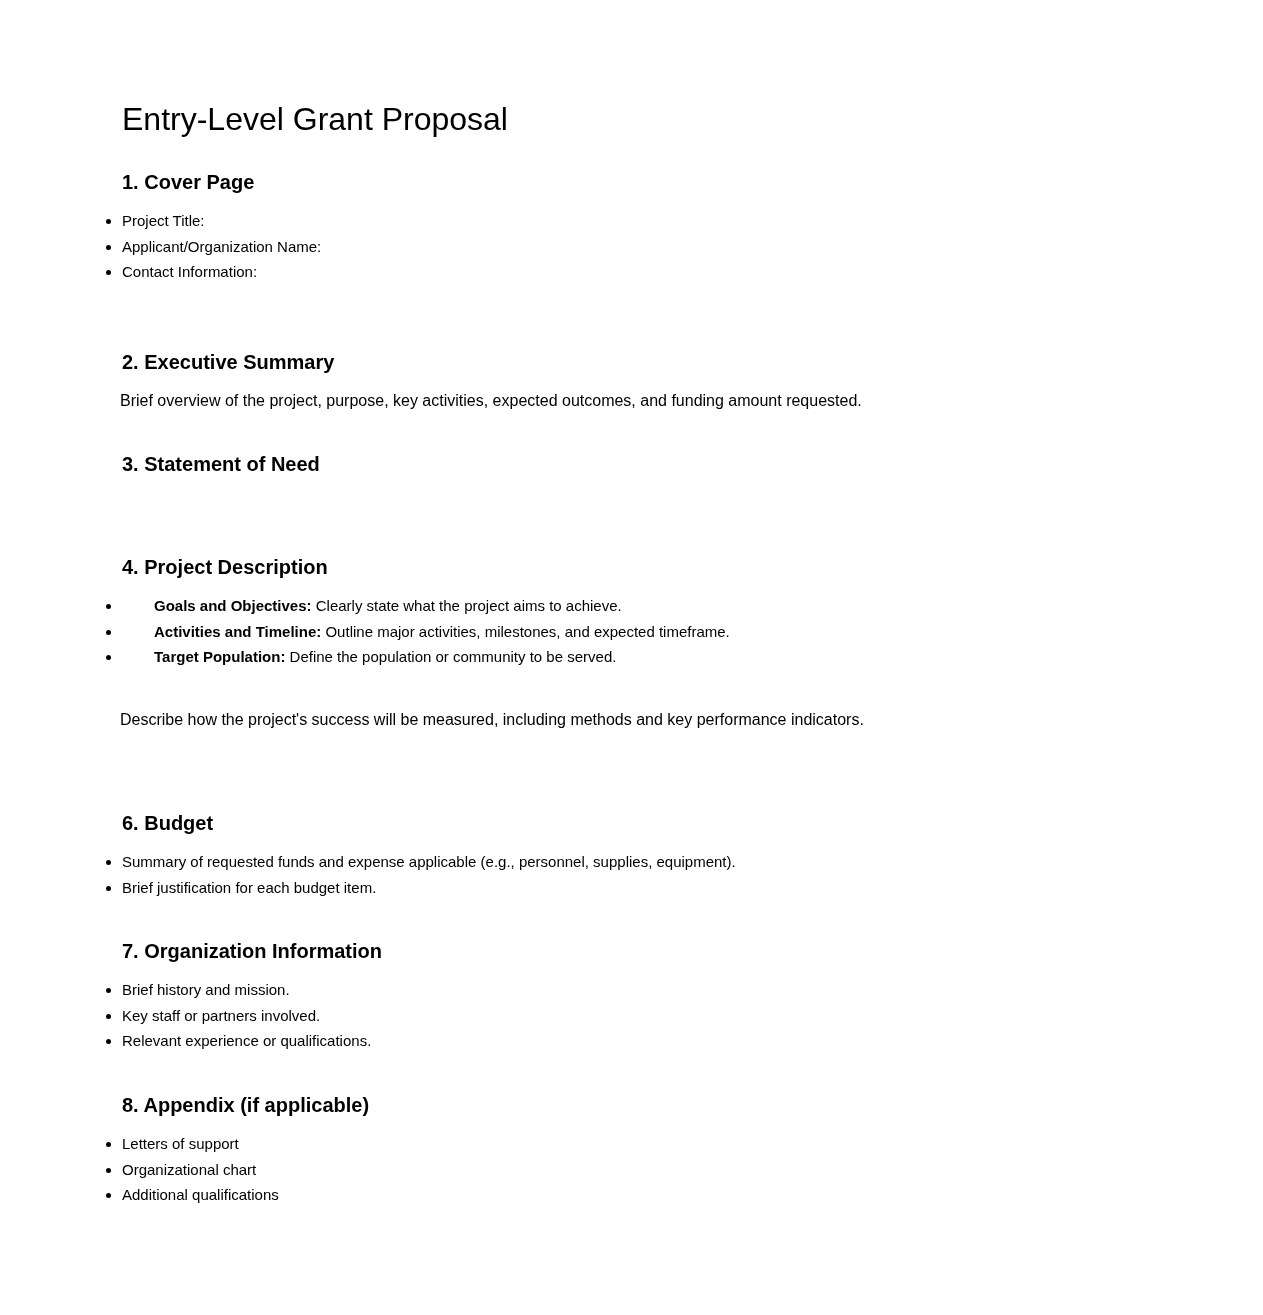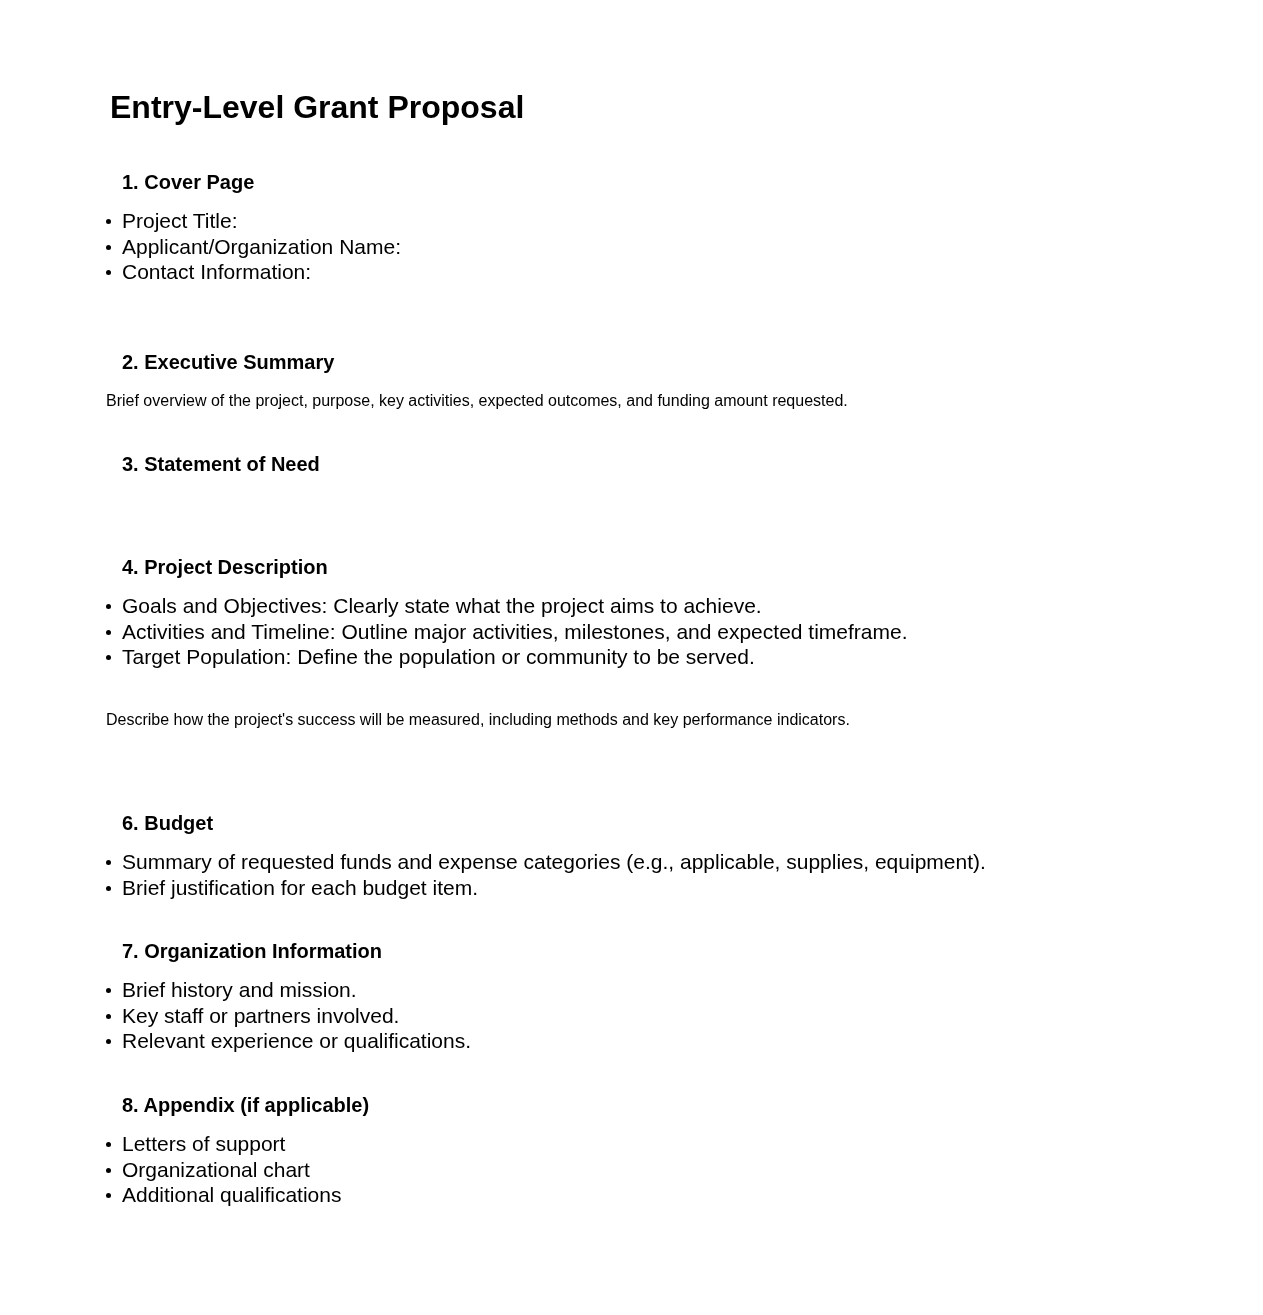--- a/index.html
+++ b/index.html
@@ -2,42 +2,42 @@
 <html><head>
 <meta charset="utf-8">
 <style>
   html, body { margin: 0; padding: 0; background: #ffffff; }
   body {
     width: 1263px; height: 1315px; overflow: hidden;
     font-family: "Liberation Sans", sans-serif; color: #000;
   }
   .page { position: absolute; left: 106px; top: 0; width: 1100px; }
   h1 {
-    position: absolute; top: 84px; left: 0; margin: 4px;
-    font-size: 32px; font-weight: bold; line-height: 38px; white-space: nowrap;
+    position: absolute; top: 84px; left: 0; margin: 16px;
+    font-size: 32px; font-weight: normal; line-height: 38px; white-space: nowrap;
   }
   .section { position: absolute; left: 0; width: 1100px; }
   h2 {
     margin: 16px; font-size: 20px; font-weight: bold; line-height: 24px; white-space: nowrap;
   }
   p {
-    margin: 0; margin-top: 17px; font-size: 16px; line-height: 20px; white-space: nowrap;
+    margin: 14px; margin-top: 17px; font-size: 16px; line-height: 20px; white-space: nowrap;
   }
   ul {
     margin: 0; margin-top: 17px; padding: 0; list-style: none;
   }
   li {
-    position: relative; padding-left: 16px; font-size: 21px; line-height: 20px;
+    position: relative; padding-left: 16px; font-size: 15px; line-height: 20px;
     margin-bottom: 5.5px; white-space: nowrap;
   }
   li .bullet {
     position: absolute; left: 0; top: 8px; width: 5px; height: 5px;
     background: #000; border-radius: 50%;
   }
-  b { font-weight: normal; }
+  b { font-weight: bold; margin-left: 32px; }
 </style>
 </head>
 <body>
 
 <div class="page">
   <h1>Entry-Level Grant Proposal</h1>
 
   <div class="section" style="top:154px">
     <h2>1. Cover Page</h2>
     <ul>
@@ -65,21 +65,21 @@
     </ul>
   </div>
 
   <div class="section" style="top:693px">
     <p>Describe how the project's success will be measured, including methods and key performance indicators.</p>
   </div>
 
   <div class="section" style="top:795px">
     <h2>6. Budget</h2>
     <ul>
-      <li><span class="bullet"></span><span>Summary of requested funds and expense categories (e.g., applicable, supplies, equipment).</span></li>
+      <li><span class="bullet"></span><span>Summary of requested funds and expense applicable (e.g., personnel, supplies, equipment).</span></li>
       <li><span class="bullet"></span><span>Brief justification for each budget item.</span></li>
     </ul>
   </div>
 
   <div class="section" style="top:923px">
     <h2>7. Organization Information</h2>
     <ul>
       <li><span class="bullet"></span><span>Brief history and mission.</span></li>
       <li><span class="bullet"></span><span>Key staff or partners involved.</span></li>
       <li><span class="bullet"></span><span>Relevant experience or qualifications.</span></li>

